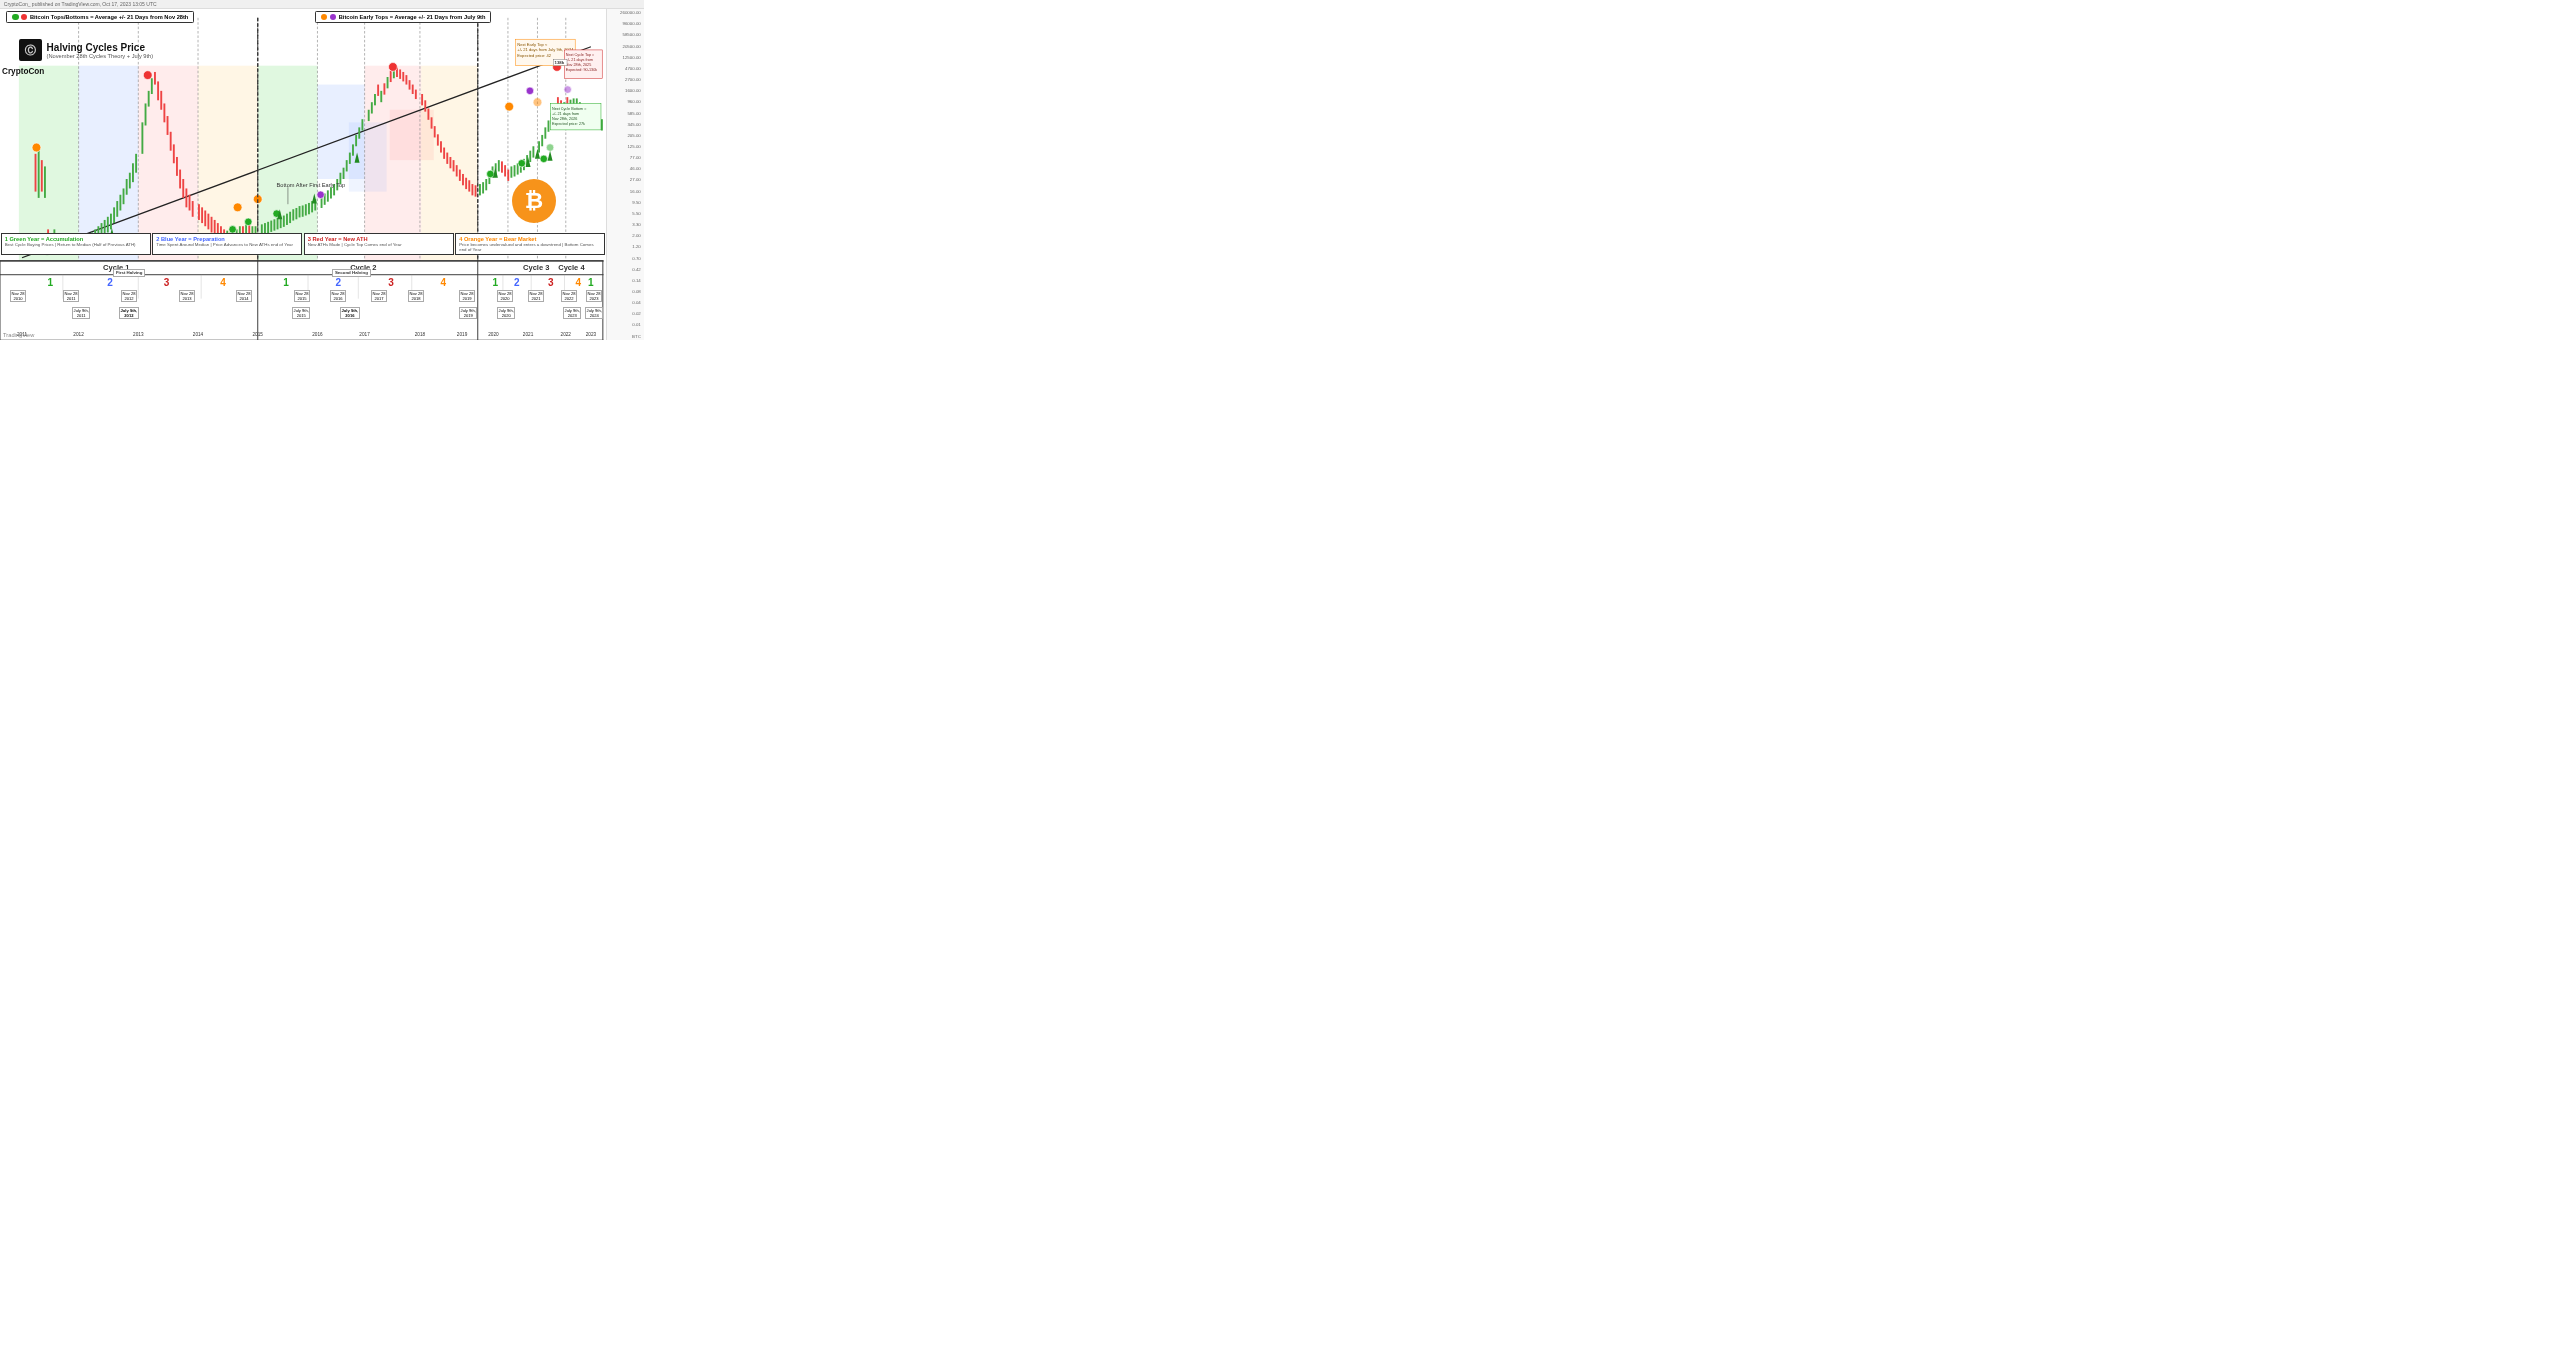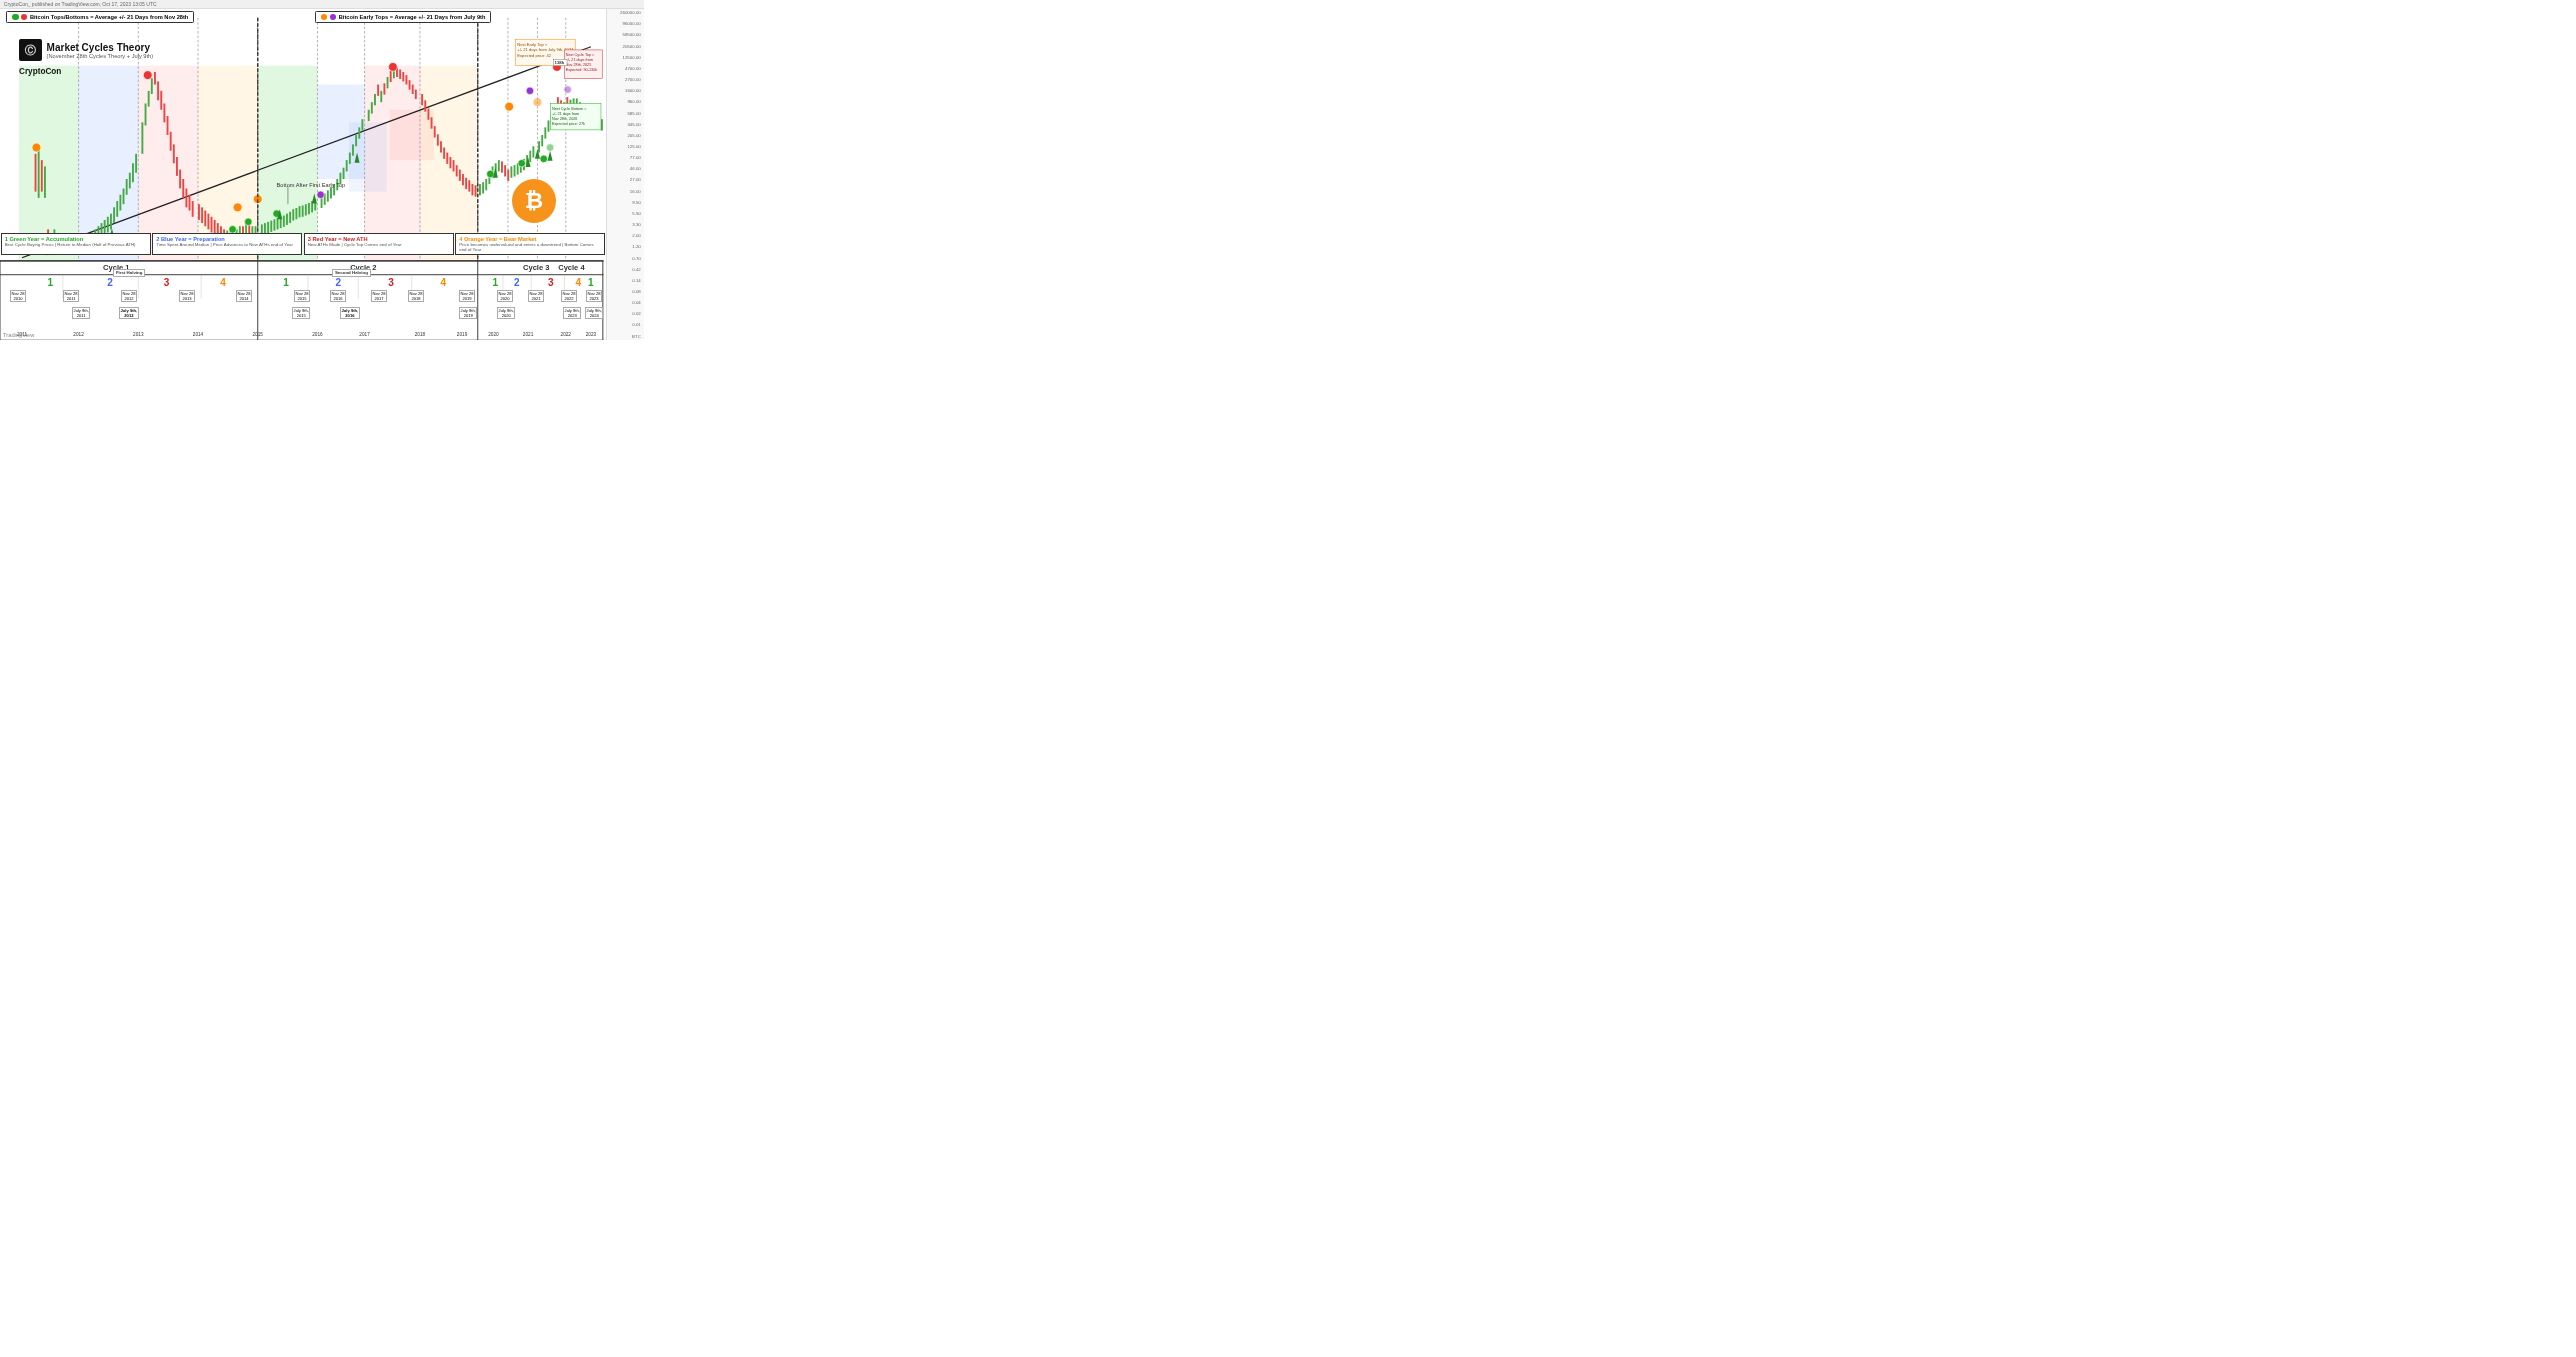--- a/index.html
+++ b/index.html
@@ -81,21 +81,21 @@
       font-weight: bold;
       color: #111;
     }
     .title-sub {
       font-size: 5.7px;
       color: #555;
     }
     .cryptocon-label {
       position: absolute;
       top: 58px;
-      left: 19px;
+      left: 2px;
       font-size: 8.2px;
       font-weight: bold;
       color: #111;
       z-index: 40;
     }
 
     
     .btc-logo {
       position: absolute;
       top: 170px;
@@ -564,21 +564,21 @@
         <span>Bitcoin  Early Tops = Average +/- 21 Days from July 9th</span>
       </div>
     </div>
 
     
     <div class="title-block">
       <div class="logo-box">
         <span style="color:#ccc;font-size:11.3px;">Ⓒ</span>
       </div>
       <div>
-        <div class="title-text">Market Cycles Theory</div>
+        <div class="title-text">Halving Cycles Price</div>
         <div class="title-sub">(November 28th Cycles Theory + July 9th)</div>
       </div>
     </div>
     <div class="cryptocon-label">CryptoCon</div>
 
     
     <div class="btc-logo">
       <div class="btc-circle">
         <span>₿</span>
       </div>

